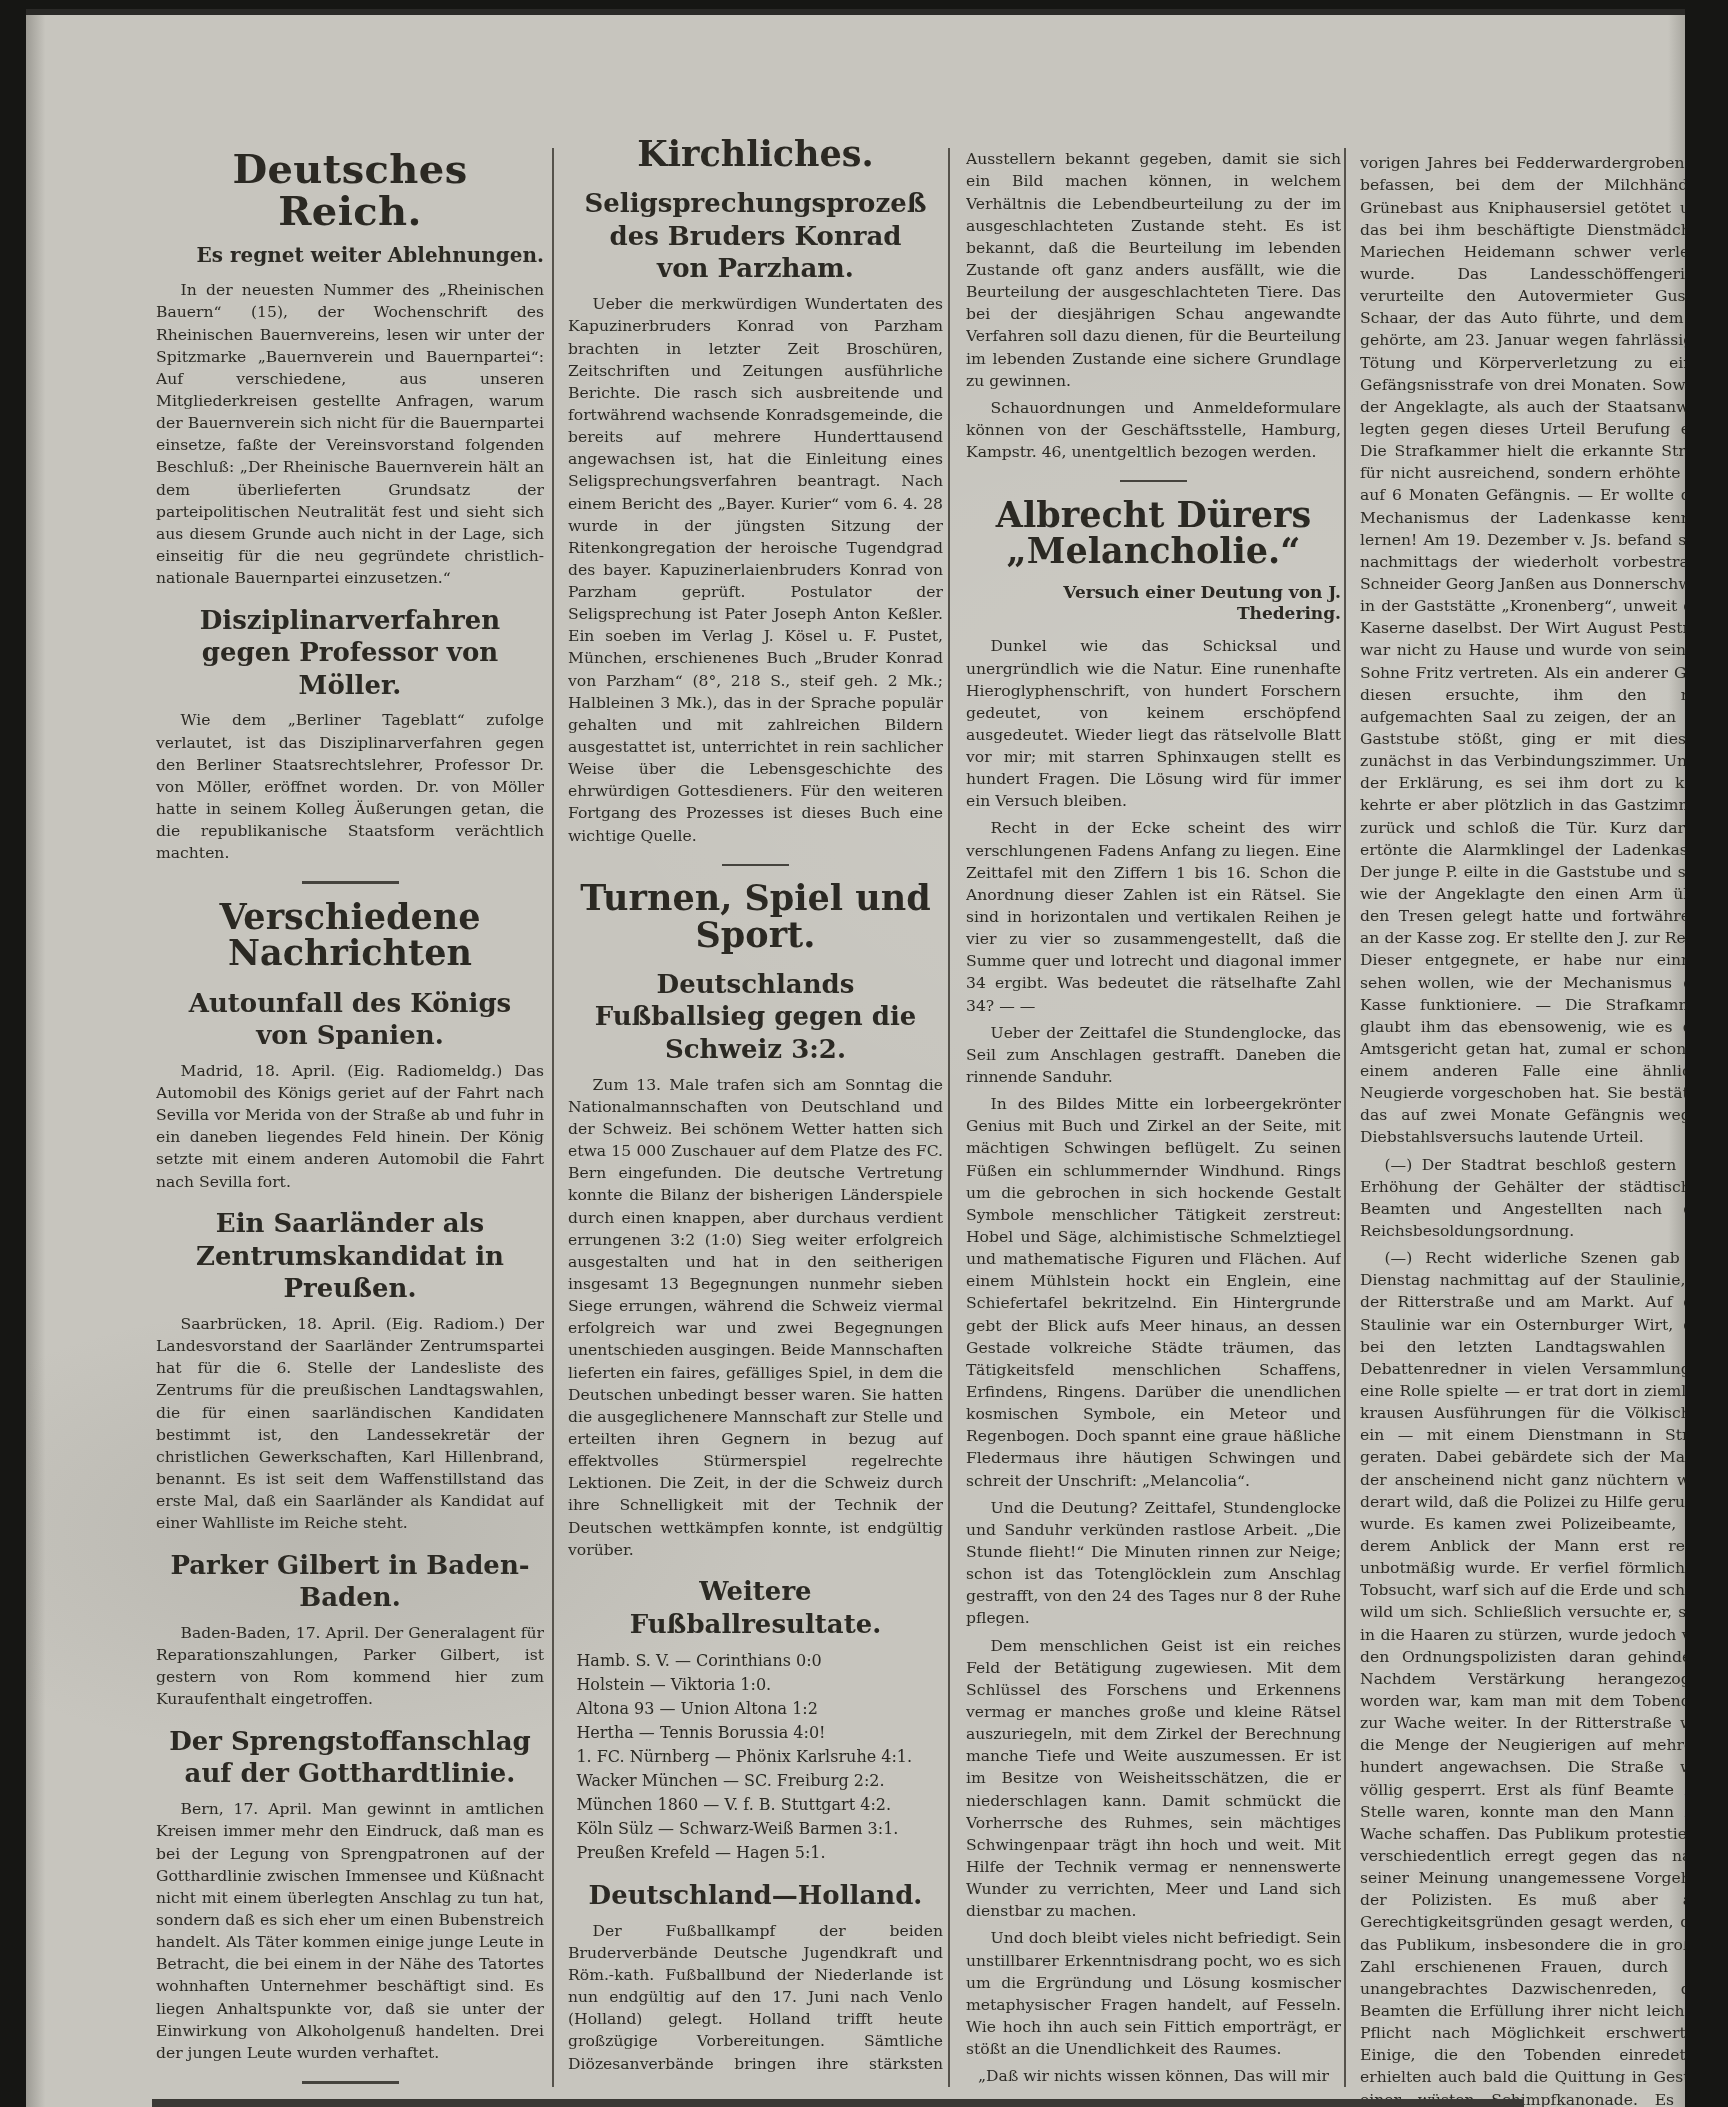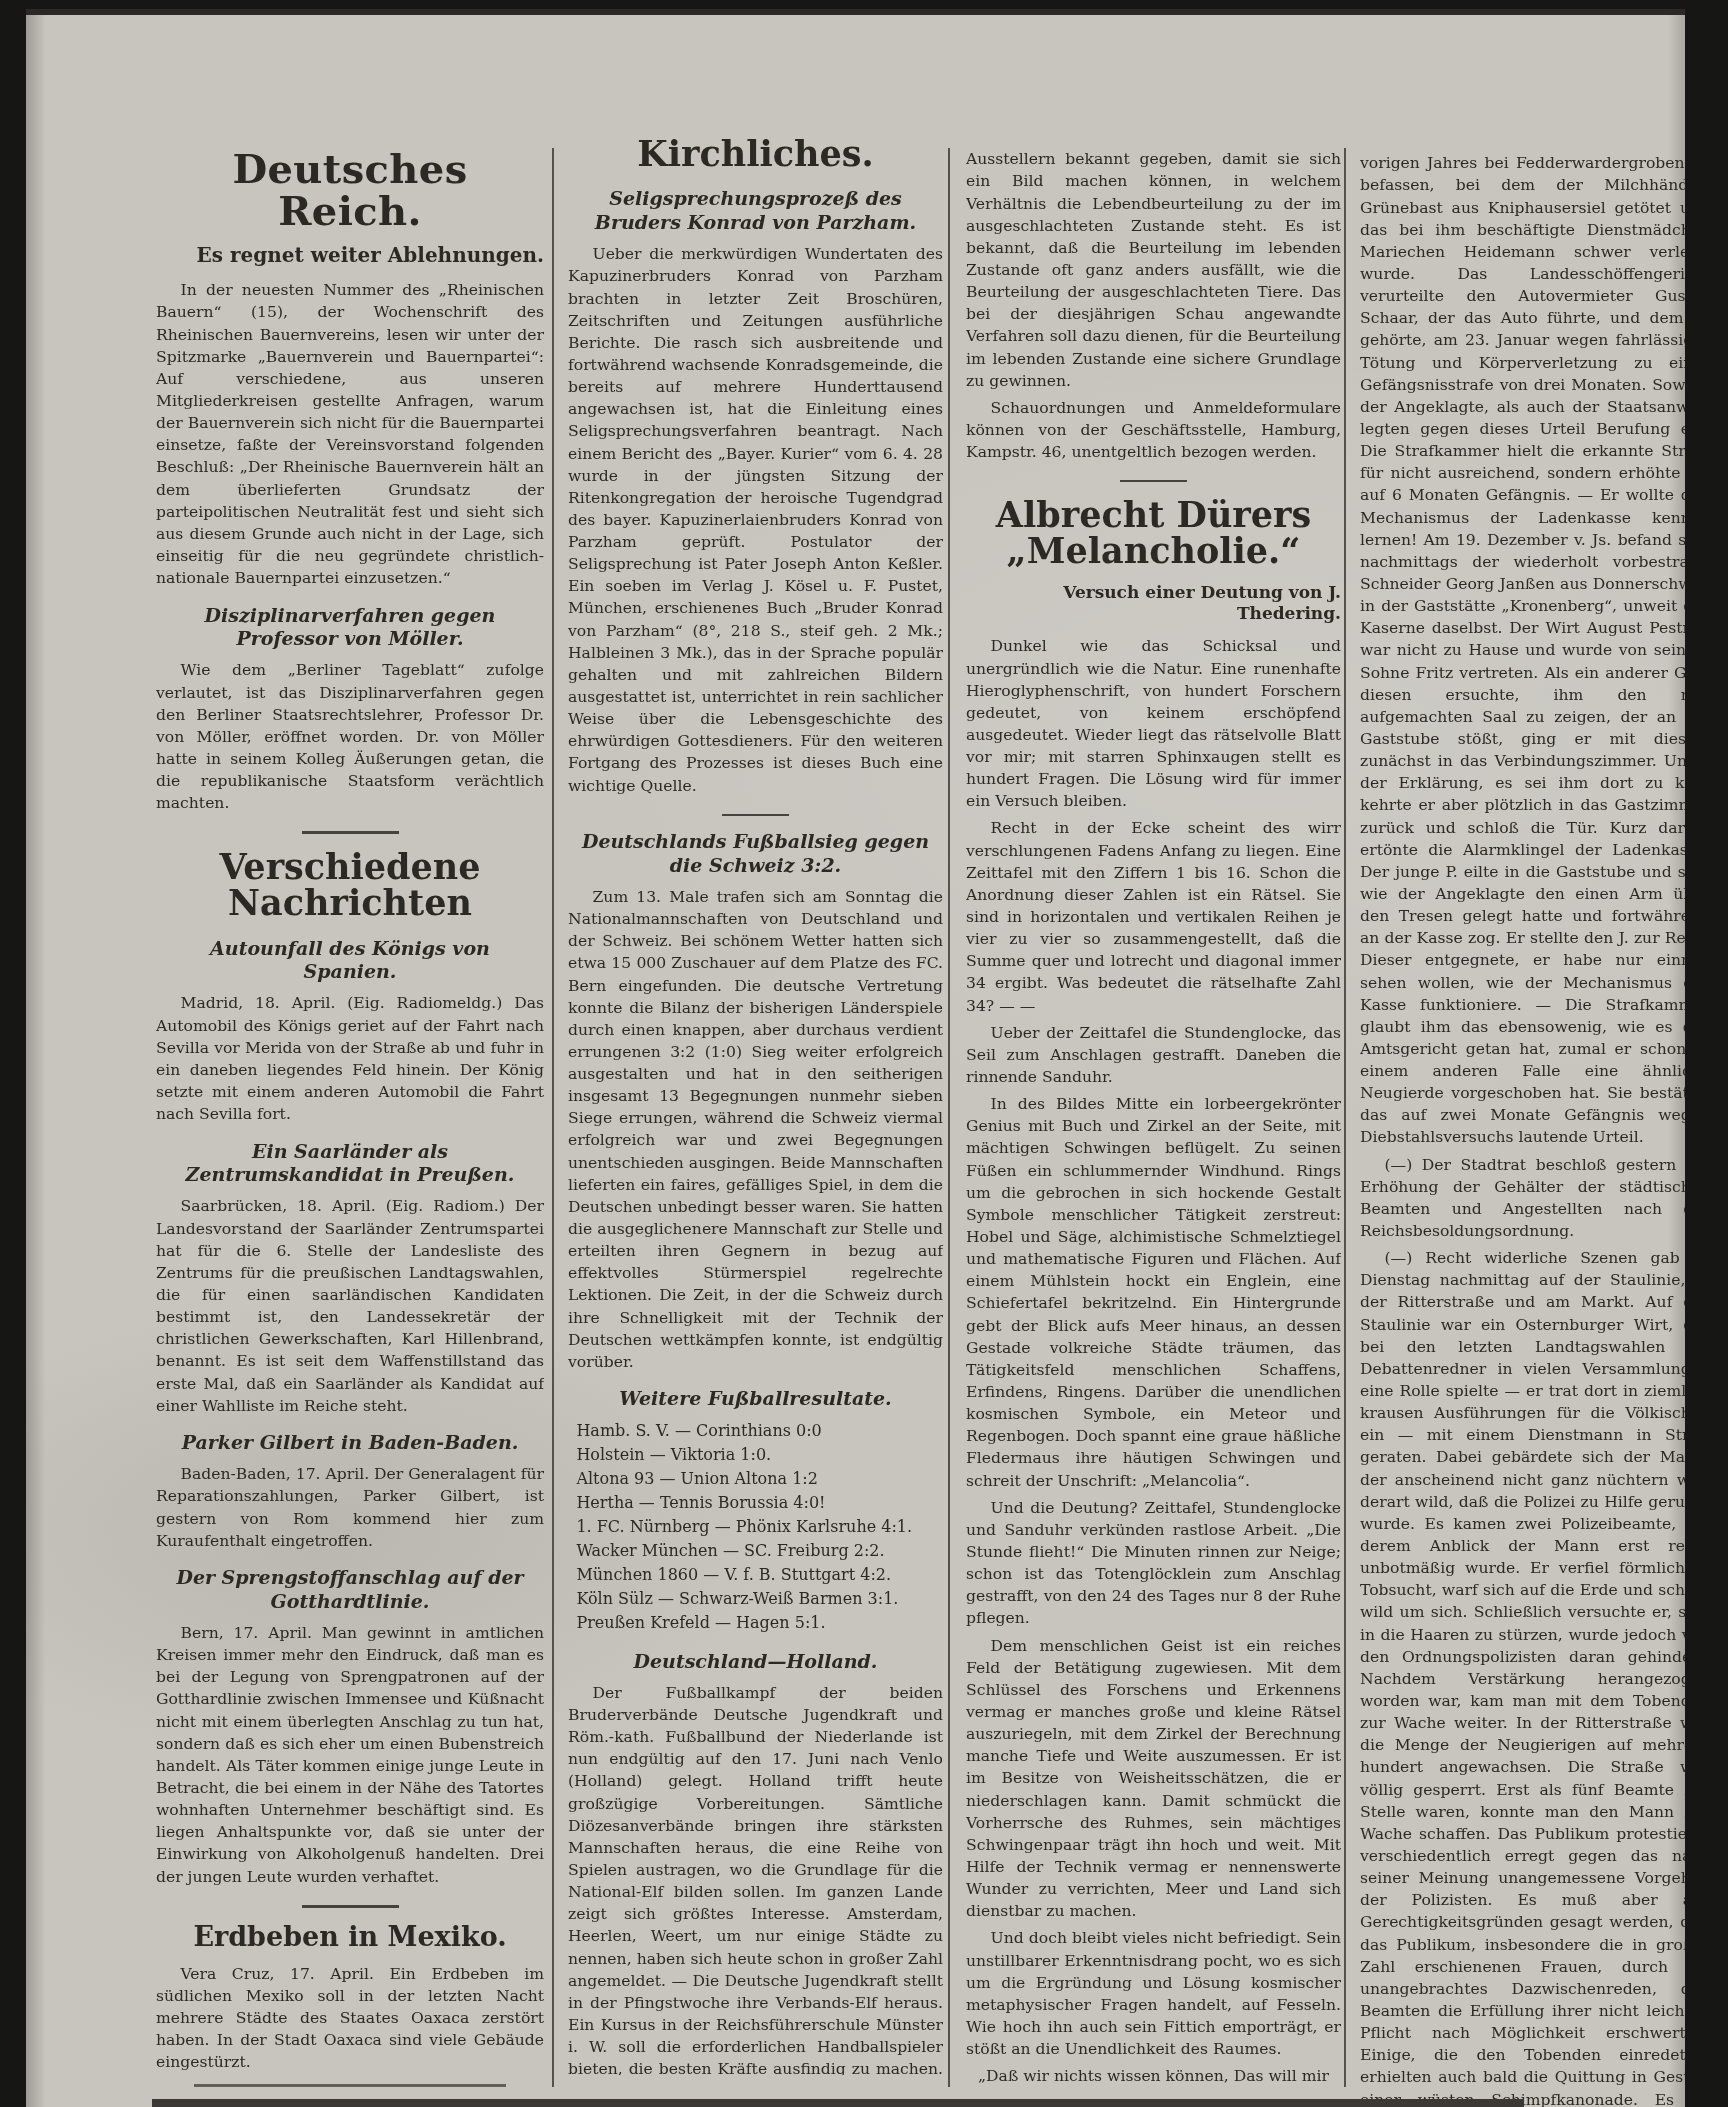--- a/index.html
+++ b/index.html
@@ -22,21 +22,21 @@
   .col{position:absolute;color:#2b2923;overflow:hidden;}
   .vrule{position:absolute;width:2.1px;background:#55524b;}
   p.body{
     font-size:15.6px;line-height:1.42;text-align:justify;
     text-indent:24.5px;margin:0 0 5px 0;
   }
   p.nofirst{text-indent:0;}
   .sec-xl{font-size:40px;font-weight:bold;text-align:center;line-height:1.05;margin:0 0 11px 0;letter-spacing:0.4px;}
   .sec-lg{font-size:35px;font-weight:bold;text-align:center;line-height:1.05;margin:12.6px 0 11.8px 0;}
   .sec-md{font-size:27px;font-weight:bold;text-align:center;line-height:1.1;margin:14.3px 0 11px 0;}
-  .head{font-size:19px;font-weight:bold;text-align:center;line-height:1.25;margin:14.3px 12.6px 8.4px 12.6px;font-style:italic;}
+  .head{font-size:26px;font-weight:bold;text-align:center;line-height:1.25;margin:14.3px 12.6px 8.4px 12.6px;}
   .sub{font-size:20px;font-weight:bold;text-align:right;line-height:1.25;margin:0 0 11px 0;}
   .sep{width:97px;height:0;border-top:3.4px solid #45433d;margin:17px auto 14.3px auto;}
   .sep.small{width:67px;border-top:2.5px solid #45433d;}
   .results{list-style:none;margin:0 0 7.6px 0;padding:0 0 0 8.4px;}
   .results li{font-size:16px;line-height:1.5;}
   .photo{
     width:312px;height:447px;margin:11px auto 7.6px auto;
     position:relative;background:#43423e;
     box-shadow:inset 0 0 38px rgba(0,0,0,.55);
   }
@@ -96,20 +96,21 @@
       </svg>
     </div>
 
   </div>
 
   <div class="col" style="left:542px;top:127px;width:375px;height:1939px;">
     <h1 class="sec-lg" style="margin-top:0;">Kirchliches.</h1>
     <h3 class="head">Seligsprechungsprozeß des Bruders Konrad von Parzham.</h3>
     <p class="body">Ueber die merkwürdigen Wundertaten des Kapuzinerbruders Konrad von Parzham brachten in letzter Zeit Broschüren, Zeitschriften und Zeitungen ausführliche Berichte. Die rasch sich ausbreitende und fortwährend wachsende Konradsgemeinde, die bereits auf mehrere Hunderttausend angewachsen ist, hat die Einleitung eines Seligsprechungsverfahren beantragt. Nach einem Bericht des „Bayer. Kurier“ vom 6. 4. 28 wurde in der jüngsten Sitzung der Ritenkongregation der heroische Tugendgrad des bayer. Kapuzinerlaienbruders Konrad von Parzham geprüft. Postulator der Seligsprechung ist Pater Joseph Anton Keßler. Ein soeben im Verlag J. Kösel u. F. Pustet, München, erschienenes Buch „Bruder Konrad von Parzham“ (8°, 218 S., steif geh. 2 Mk.; Halbleinen 3 Mk.), das in der Sprache populär gehalten und mit zahlreichen Bildern ausgestattet ist, unterrichtet in rein sachlicher Weise über die Lebensgeschichte des ehrwürdigen Gottesdieners. Für den weiteren Fortgang des Prozesses ist dieses Buch eine wichtige Quelle.</p>
     <div class="sep small"></div>
+    <h1 class="sec-lg">Turnen, Spiel und Sport.</h1>
     <h3 class="head">Deutschlands Fußballsieg gegen die Schweiz 3:2.</h3>
     <p class="body">Zum 13. Male trafen sich am Sonntag die Nationalmannschaften von Deutschland und der Schweiz. Bei schönem Wetter hatten sich etwa 15 000 Zuschauer auf dem Platze des FC. Bern eingefunden. Die deutsche Vertretung konnte die Bilanz der bisherigen Länderspiele durch einen knappen, aber durchaus verdient errungenen 3:2 (1:0) Sieg weiter erfolgreich ausgestalten und hat in den seitherigen insgesamt 13 Begegnungen nunmehr sieben Siege errungen, während die Schweiz viermal erfolgreich war und zwei Begegnungen unentschieden ausgingen. Beide Mannschaften lieferten ein faires, gefälliges Spiel, in dem die Deutschen unbedingt besser waren. Sie hatten die ausgeglichenere Mannschaft zur Stelle und erteilten ihren Gegnern in bezug auf effektvolles Stürmerspiel regelrechte Lektionen. Die Zeit, in der die Schweiz durch ihre Schnelligkeit mit der Technik der Deutschen wettkämpfen konnte, ist endgültig vorüber.</p>
     <h3 class="head">Weitere Fußballresultate.</h3>
     <ul class="results">
       <li>Hamb. S. V. — Corinthians 0:0</li>
       <li>Holstein — Viktoria 1:0.</li>
       <li>Altona 93 — Union Altona 1:2</li>
       <li>Hertha — Tennis Borussia 4:0!</li>
       <li>1. FC. Nürnberg — Phönix Karlsruhe 4:1.</li>
       <li>Wacker München — SC. Freiburg 2:2.</li>

